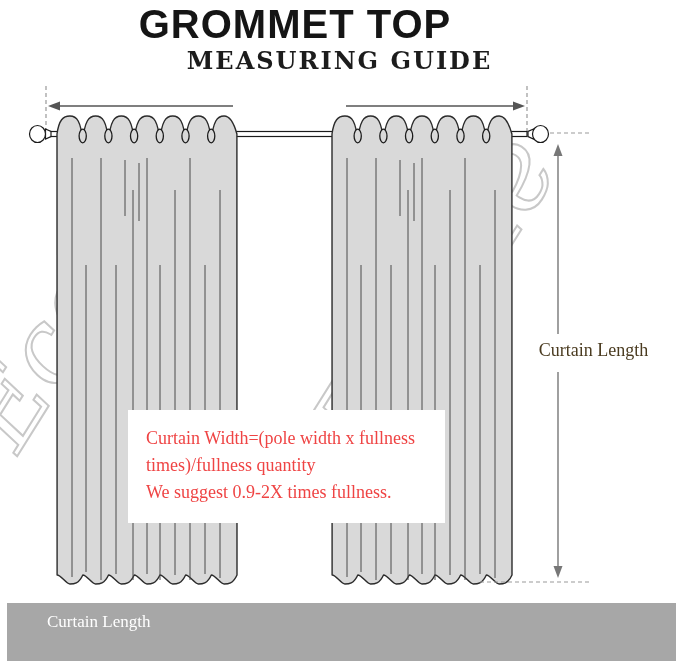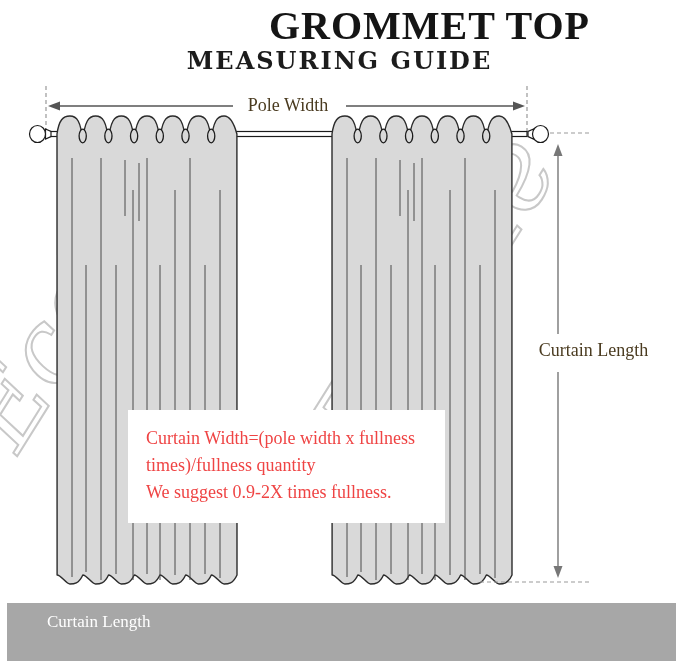--- a/index.html
+++ b/index.html
@@ -1,22 +1,22 @@
 <!DOCTYPE html>
 <html><head>
 <meta charset="utf-8">
 <style>
   html,body{margin:0;padding:0;background:#fff;}
   #stage{
     position:relative;width:679px;height:672px;background:#ffffff;
     font-family:"Liberation Serif","DejaVu Serif",serif;overflow:hidden;
   }
   .title{
-    position:absolute;left:0;top:2px;width:590px;text-align:right;
-    font-family:Liberation Serif, serif;
+    position:absolute;left:0;top:2px;width:590px;text-align:center;
+    font-family:Liberation Sans, sans-serif;
     font-weight:bold;font-size:40px;color:#151515;letter-spacing:1px;
   }
   .subtitle{
     position:absolute;left:0;top:46px;width:679px;text-align:center;
     font-family:"DejaVu Serif","Liberation Serif",serif;
     font-weight:bold;font-size:24px;color:#1c1c1c;letter-spacing:2px;
   }
   svg{position:absolute;left:0;top:0;}
   .measure-label{
     position:absolute;font-size:18px;color:#4a3b20;white-space:nowrap;
@@ -133,21 +133,20 @@
       <line x1="480" y1="582" x2="590" y2="582"></line>
     </g>
     <g stroke="#777777" stroke-width="1.4" fill="#777777">
       <line x1="558" y1="154" x2="558" y2="334"></line>
       <line x1="558" y1="372" x2="558" y2="568"></line>
       <polygon points="558,144 553.5,156 562.5,156" stroke="none"></polygon>
       <polygon points="558,578 553.5,566 562.5,566" stroke="none"></polygon>
     </g>
   </svg>
 
-  <div id="pole-width-label" class="measure-label">Pole Width</div>
   <div id="curtain-length-label" class="measure-label">Curtain Length</div>
 
   <div class="info-box">
     <div>Curtain Width=(pole width x fullness</div>
     <div>times)/fullness quantity</div>
     <div>We suggest 0.9-2X times fullness.</div>
   </div>
 
   <div class="footer-bar">
     <div>Curtain Length</div>

